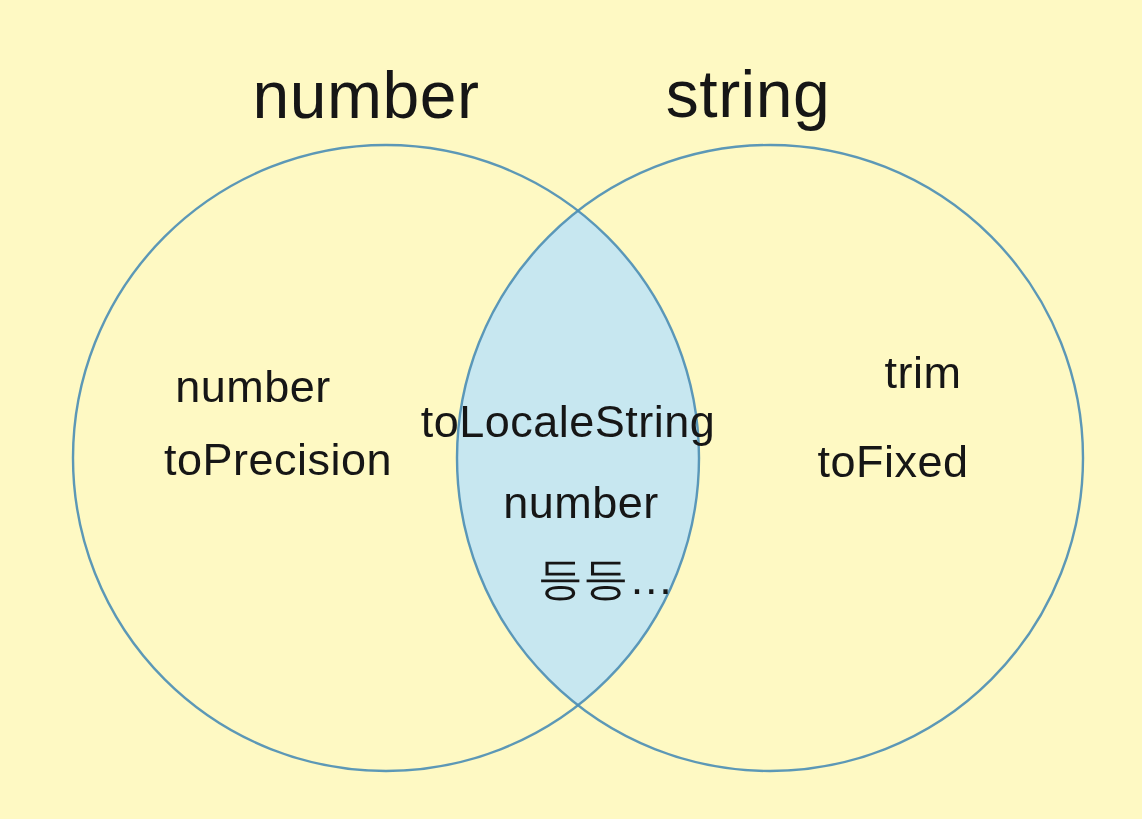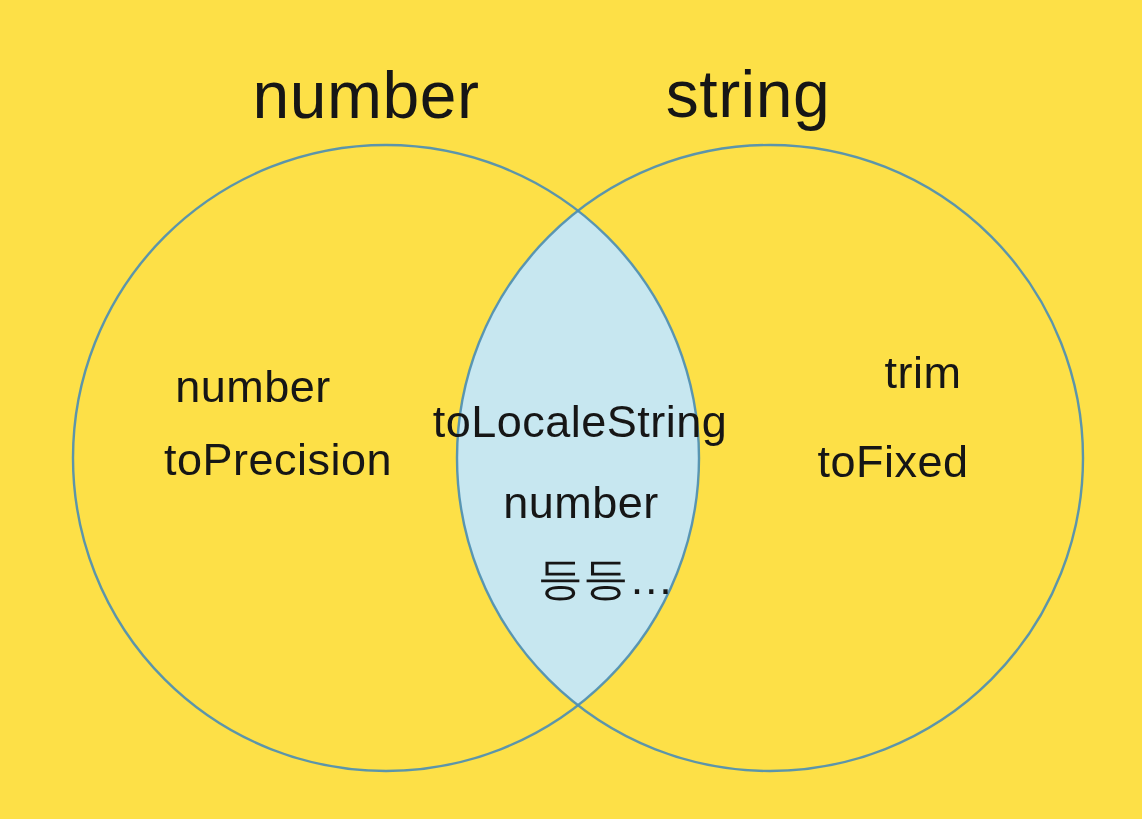--- a/index.html
+++ b/index.html
@@ -5,21 +5,21 @@
   html, body {
     margin: 0;
     padding: 0;
     background: #ffffff;
     font-family: "Liberation Sans", "DejaVu Sans", sans-serif;
   }
   .canvas {
     position: relative;
     width: 1142px;
     height: 819px;
-    background: #fde047;
+    background: #fef9c3;
     overflow: hidden;
   }
   .venn-svg {
     position: absolute;
     left: 0;
     top: 0;
   }
   .label {
     position: absolute;
     transform: translate(-50%, -50%);
@@ -33,21 +33,21 @@
     font-size: 66px;
   }
   .item {
     font-size: 45px;
   }
   
   .pos-title-number   { left: 366px; top:  95px; }
   .pos-title-string   { left: 748px; top:  94px; }
   .pos-tofixed        { left: 253px; top: 386px; }
   .pos-toprecision    { left: 278px; top: 459px; }
-  .pos-tolocalestring { left: 580px; top: 421px; }
+  .pos-tolocalestring { left: 568px; top: 421px; }
   .pos-valueof        { left: 581px; top: 502px; }
   .pos-etc            { left: 606px; top: 578px; }
   .pos-trim           { left: 891px; top: 372px; margin-left: 32px; }
   .pos-endwith        { left: 893px; top: 461px; }
 </style>
 </head>
 <body>
 
 <div class="canvas">
 

